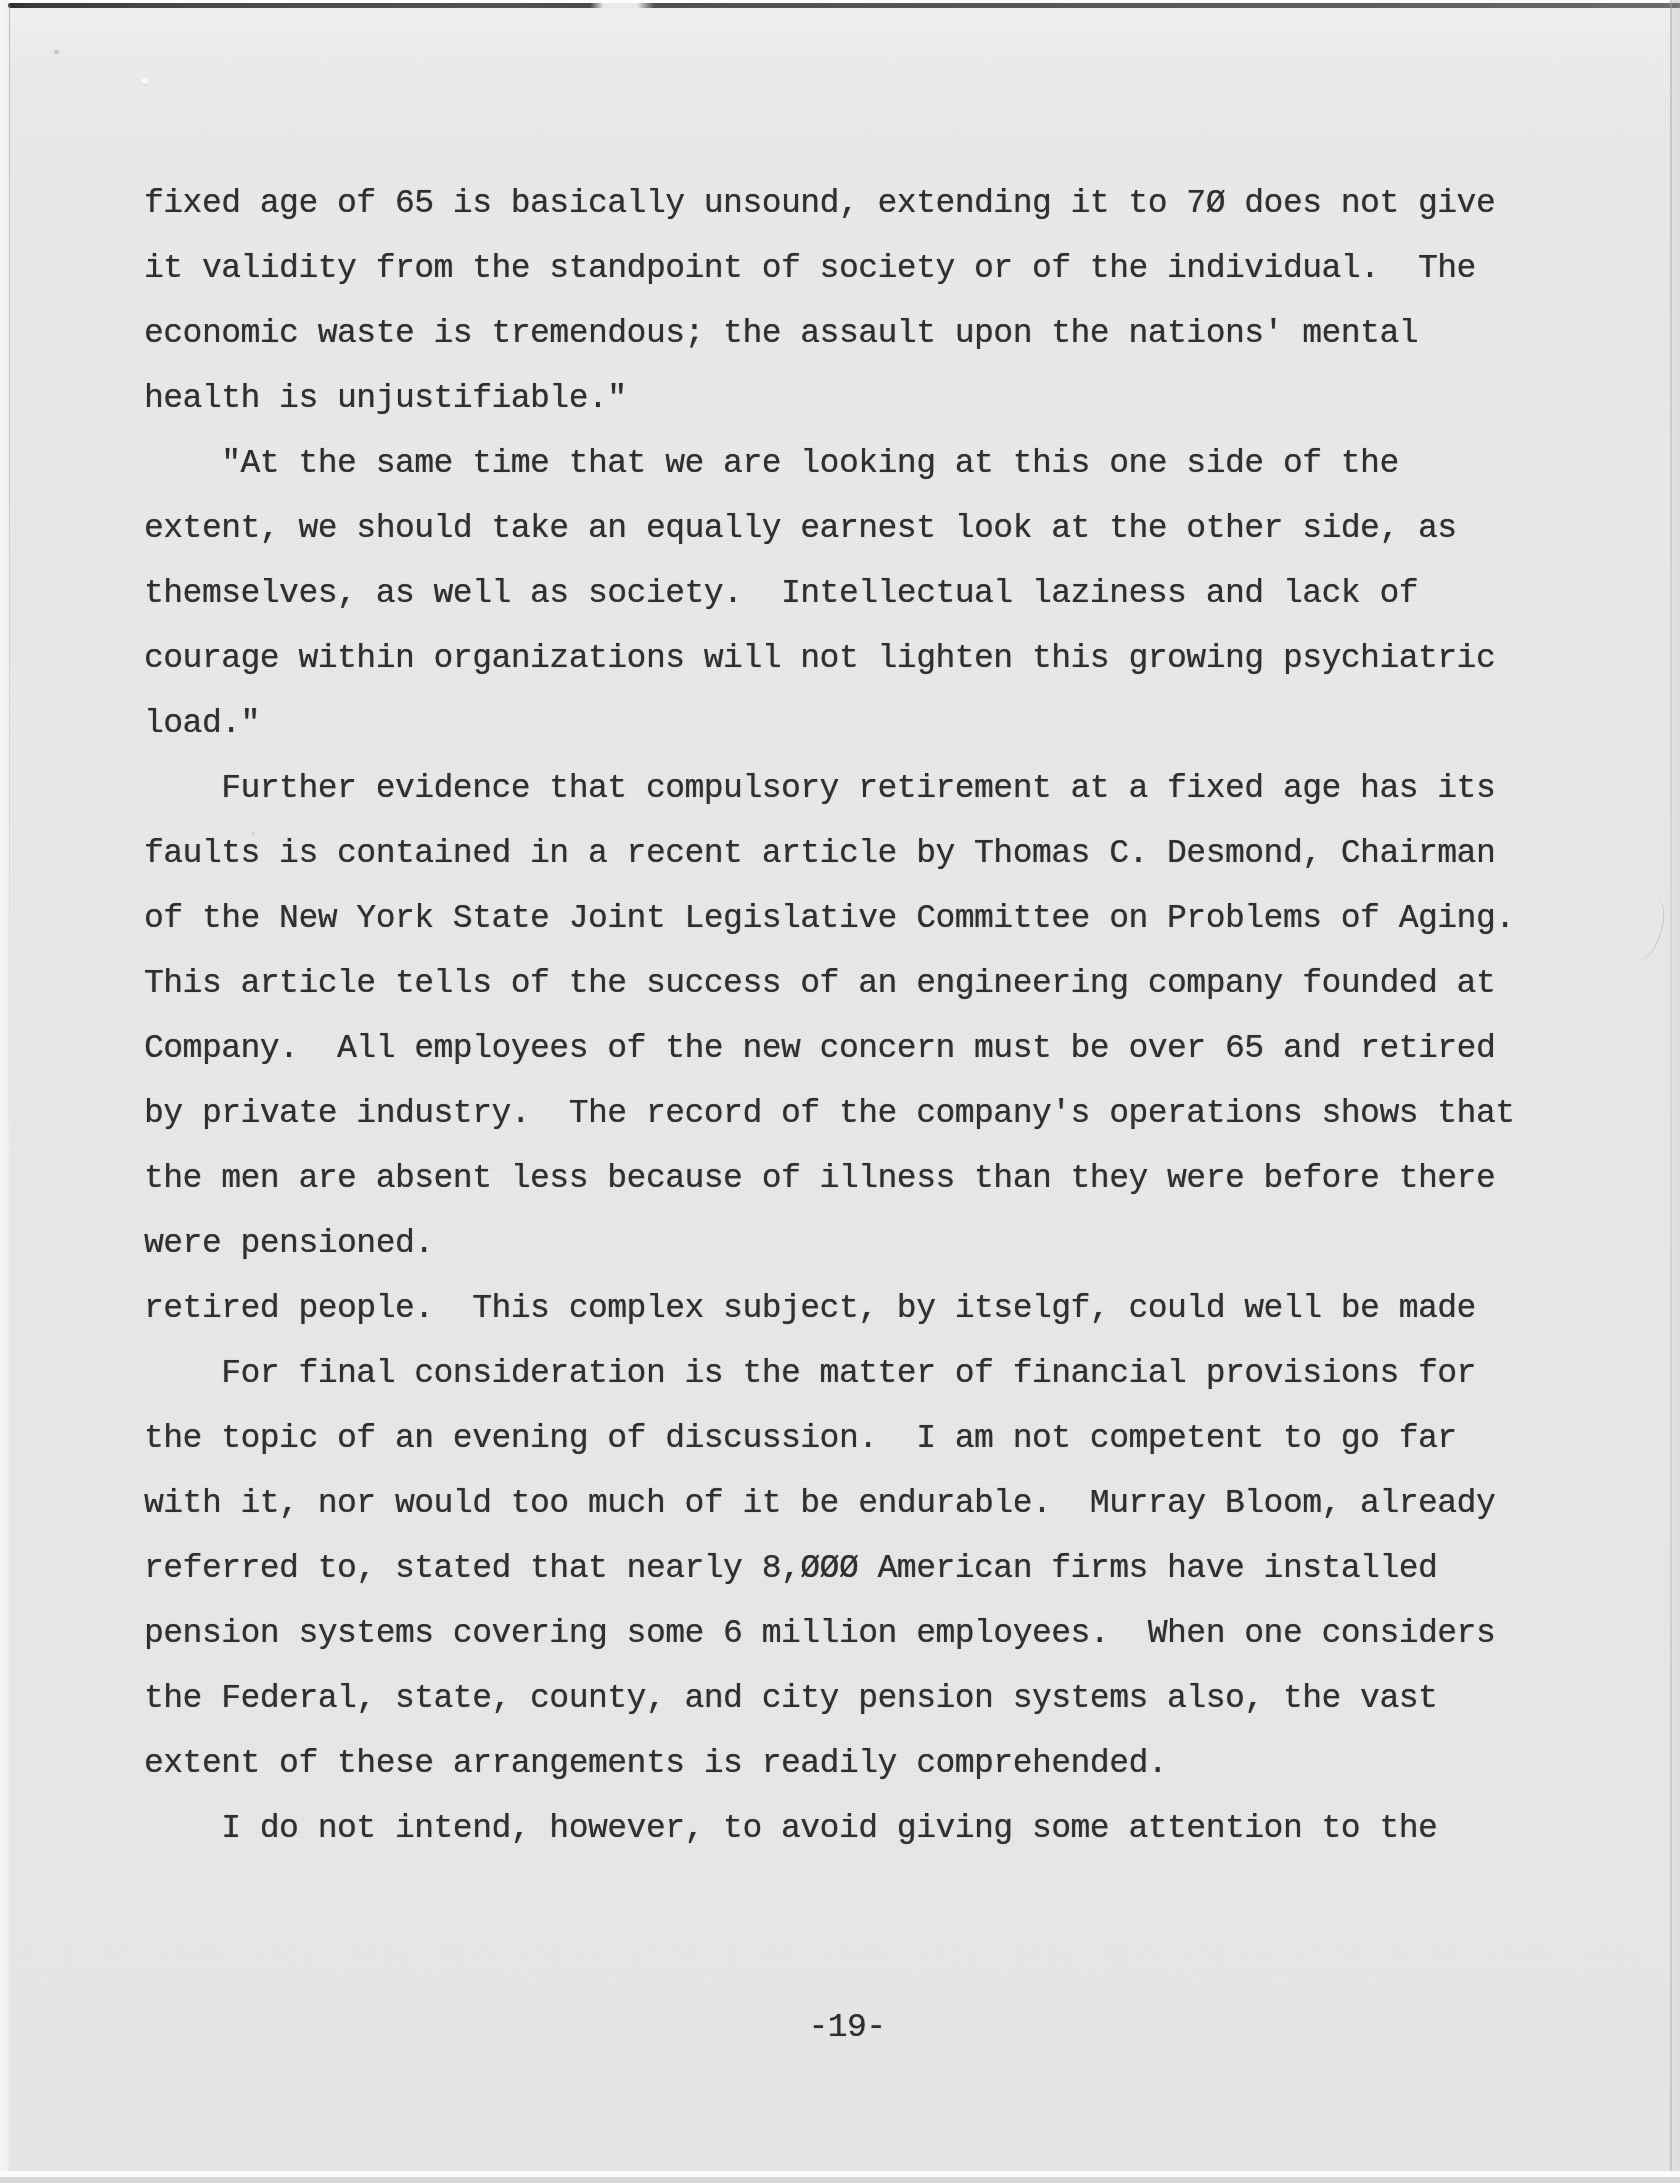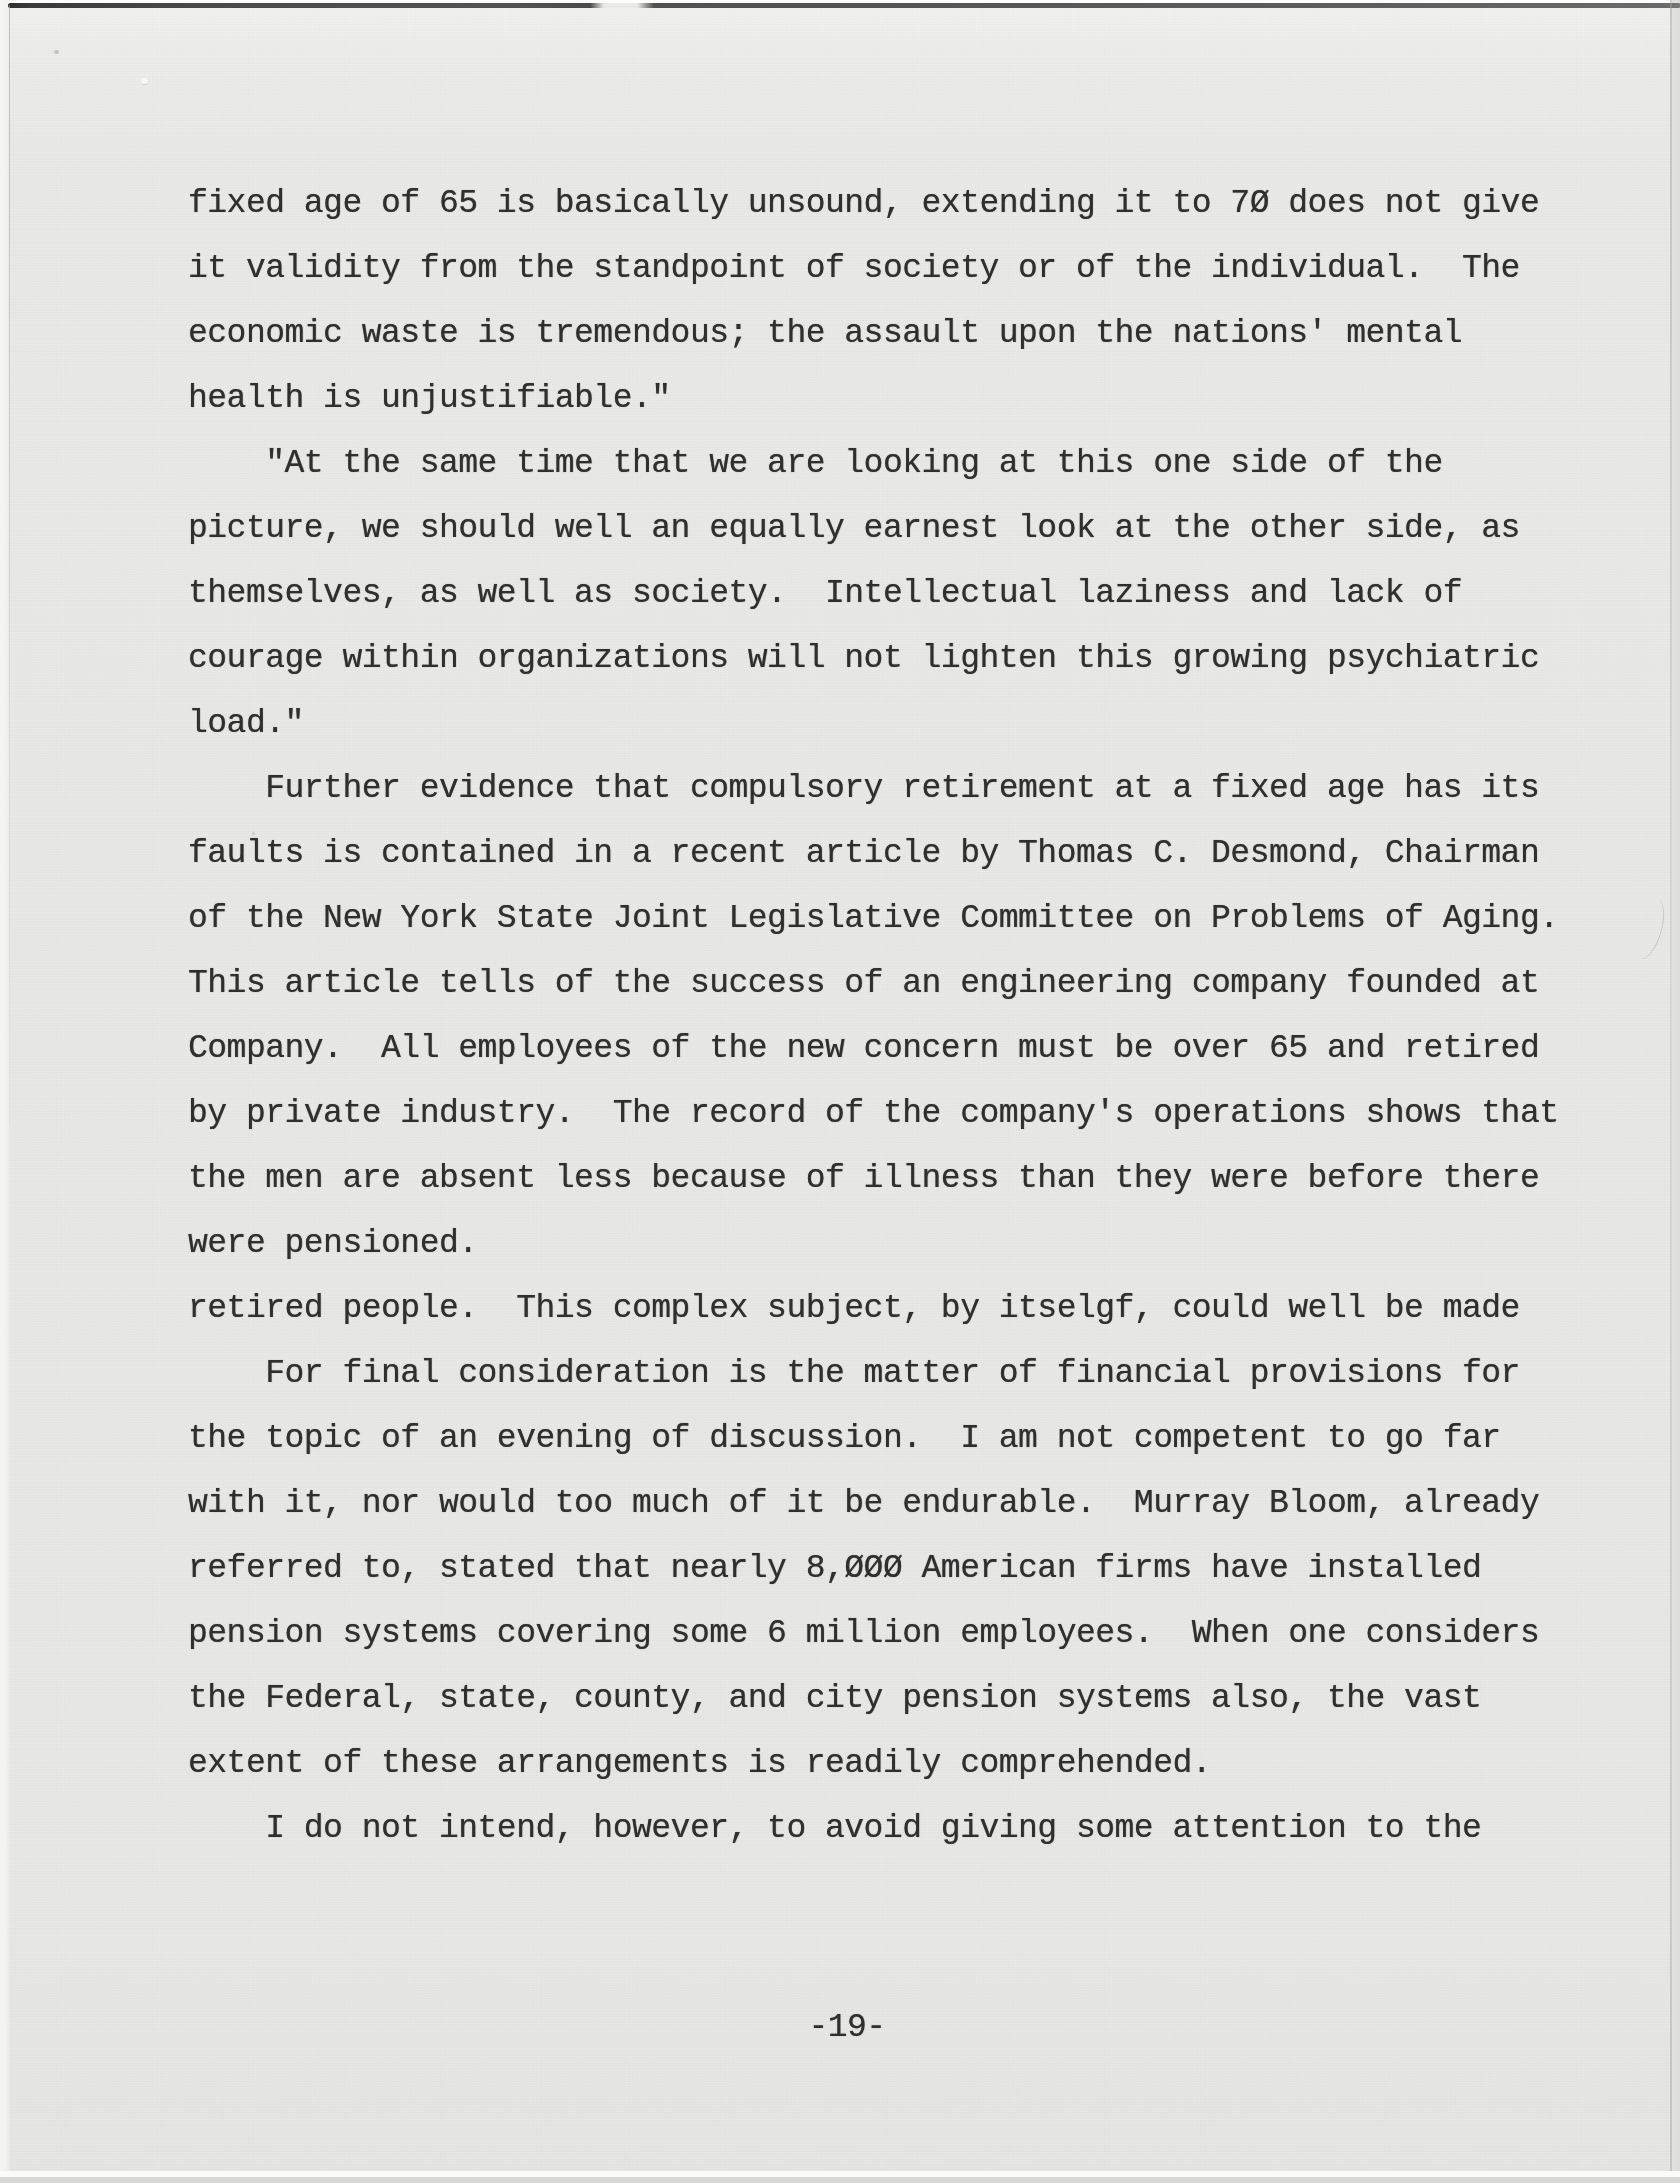--- a/index.html
+++ b/index.html
@@ -38,21 +38,20 @@
     z-index: 5;
   }
   .line {
     height: 65px;
     line-height: 65px;
     font-size: 33px;
     letter-spacing: -0.5px;
     white-space: pre;
     color: #2f2f2f;
     text-shadow: 0 0 0.9px rgba(47,47,47,0.55), 0.4px 0.4px 0.5px rgba(47,47,47,0.25);
-    margin-left: 44px;
   }
 
   .page-number {
     position: absolute;
     top: 1995px;
     left: 847px;
     transform: translateX(-50%);
     height: 65px;
     line-height: 65px;
     font-size: 33px;
@@ -138,21 +137,21 @@
   <div class="speck speck-2"></div>
   <div class="speck speck-3"></div>
   <div class="hair"></div>
 
   <div class="text-block">
       <div class="line">fixed age of 65 is basically unsound, extending it to 7Ø does not give</div>
       <div class="line">it validity from the standpoint of society or of the individual.  The</div>
       <div class="line">economic waste is tremendous; the assault upon the nations' mental</div>
       <div class="line">health is unjustifiable."</div>
       <div class="line">    "At the same time that we are looking at this one side of the</div>
-      <div class="line">picture, we should well an equally earnest look at the other side, as</div>
+      <div class="line">extent, we should take an equally earnest look at the other side, as</div>
       <div class="line">themselves, as well as society.  Intellectual laziness and lack of</div>
       <div class="line">courage within organizations will not lighten this growing psychiatric</div>
       <div class="line">load."</div>
       <div class="line">    Further evidence that compulsory retirement at a fixed age has its</div>
       <div class="line">faults is contained in a recent article by Thomas C. Desmond, Chairman</div>
       <div class="line">of the New York State Joint Legislative Committee on Problems of Aging.</div>
       <div class="line">This article tells of the success of an engineering company founded at</div>
       <div class="line">Company.  All employees of the new concern must be over 65 and retired</div>
       <div class="line">by private industry.  The record of the company's operations shows that</div>
       <div class="line">the men are absent less because of illness than they were before there</div>

